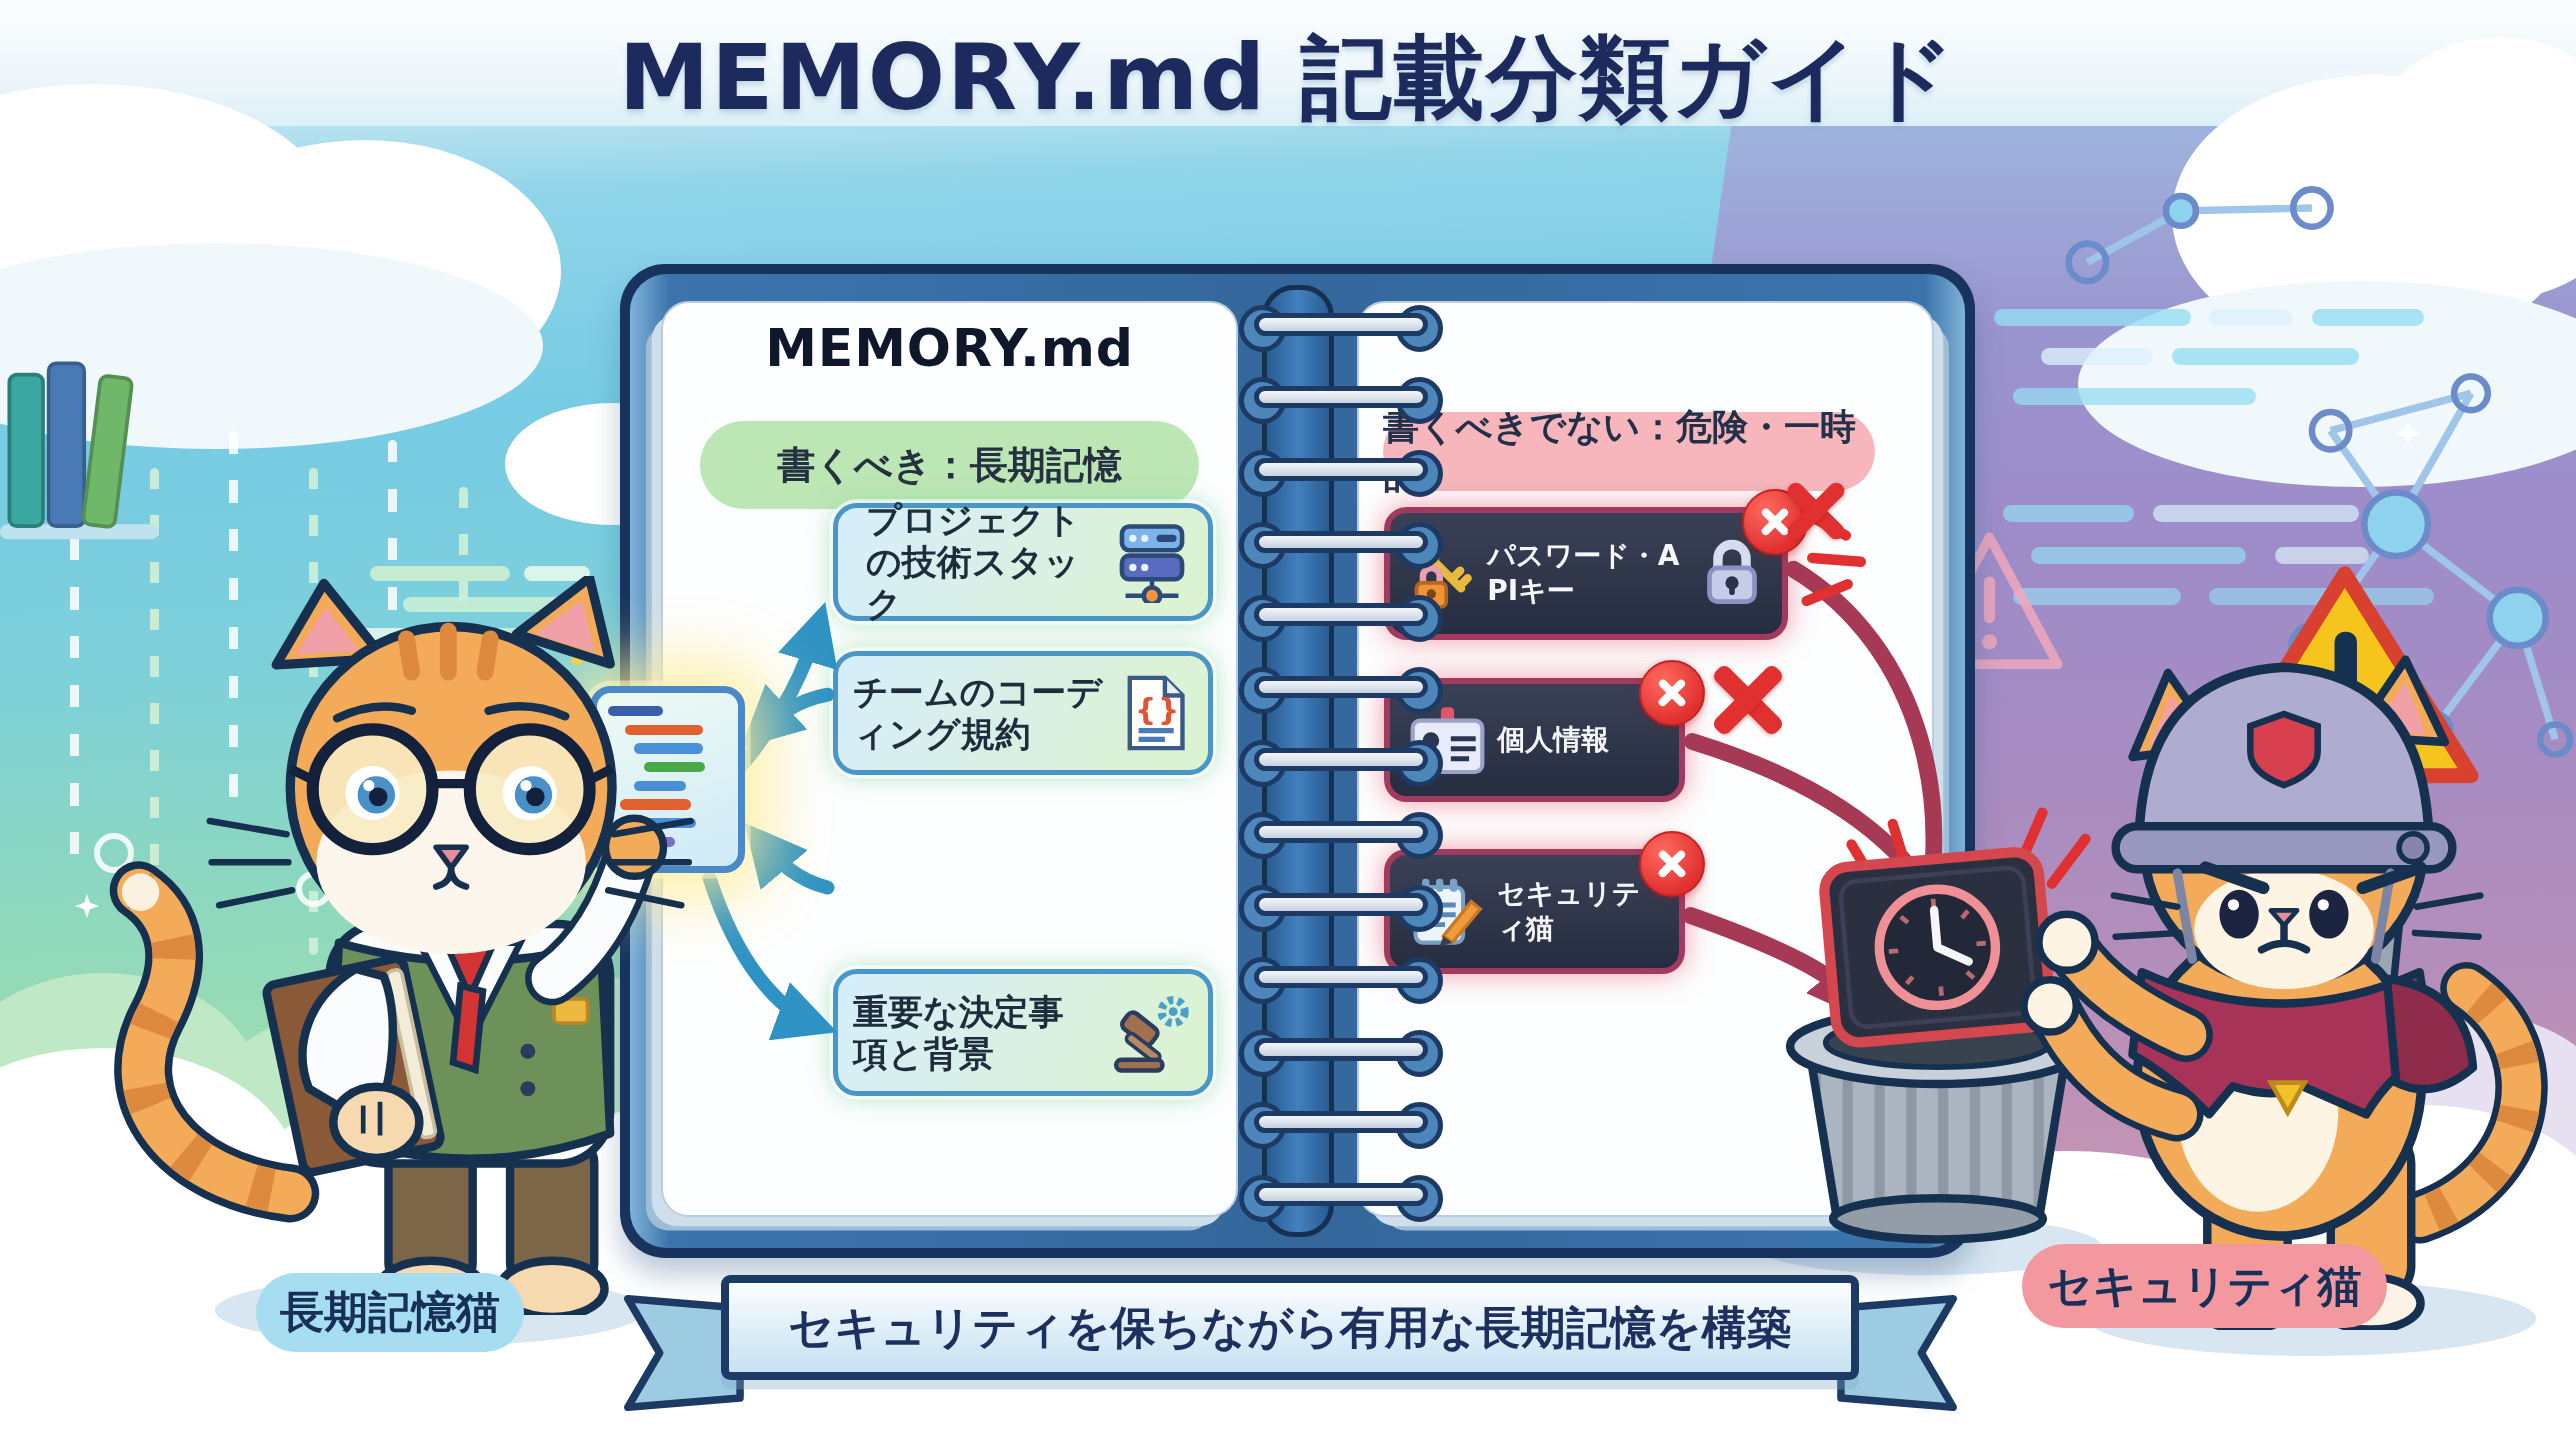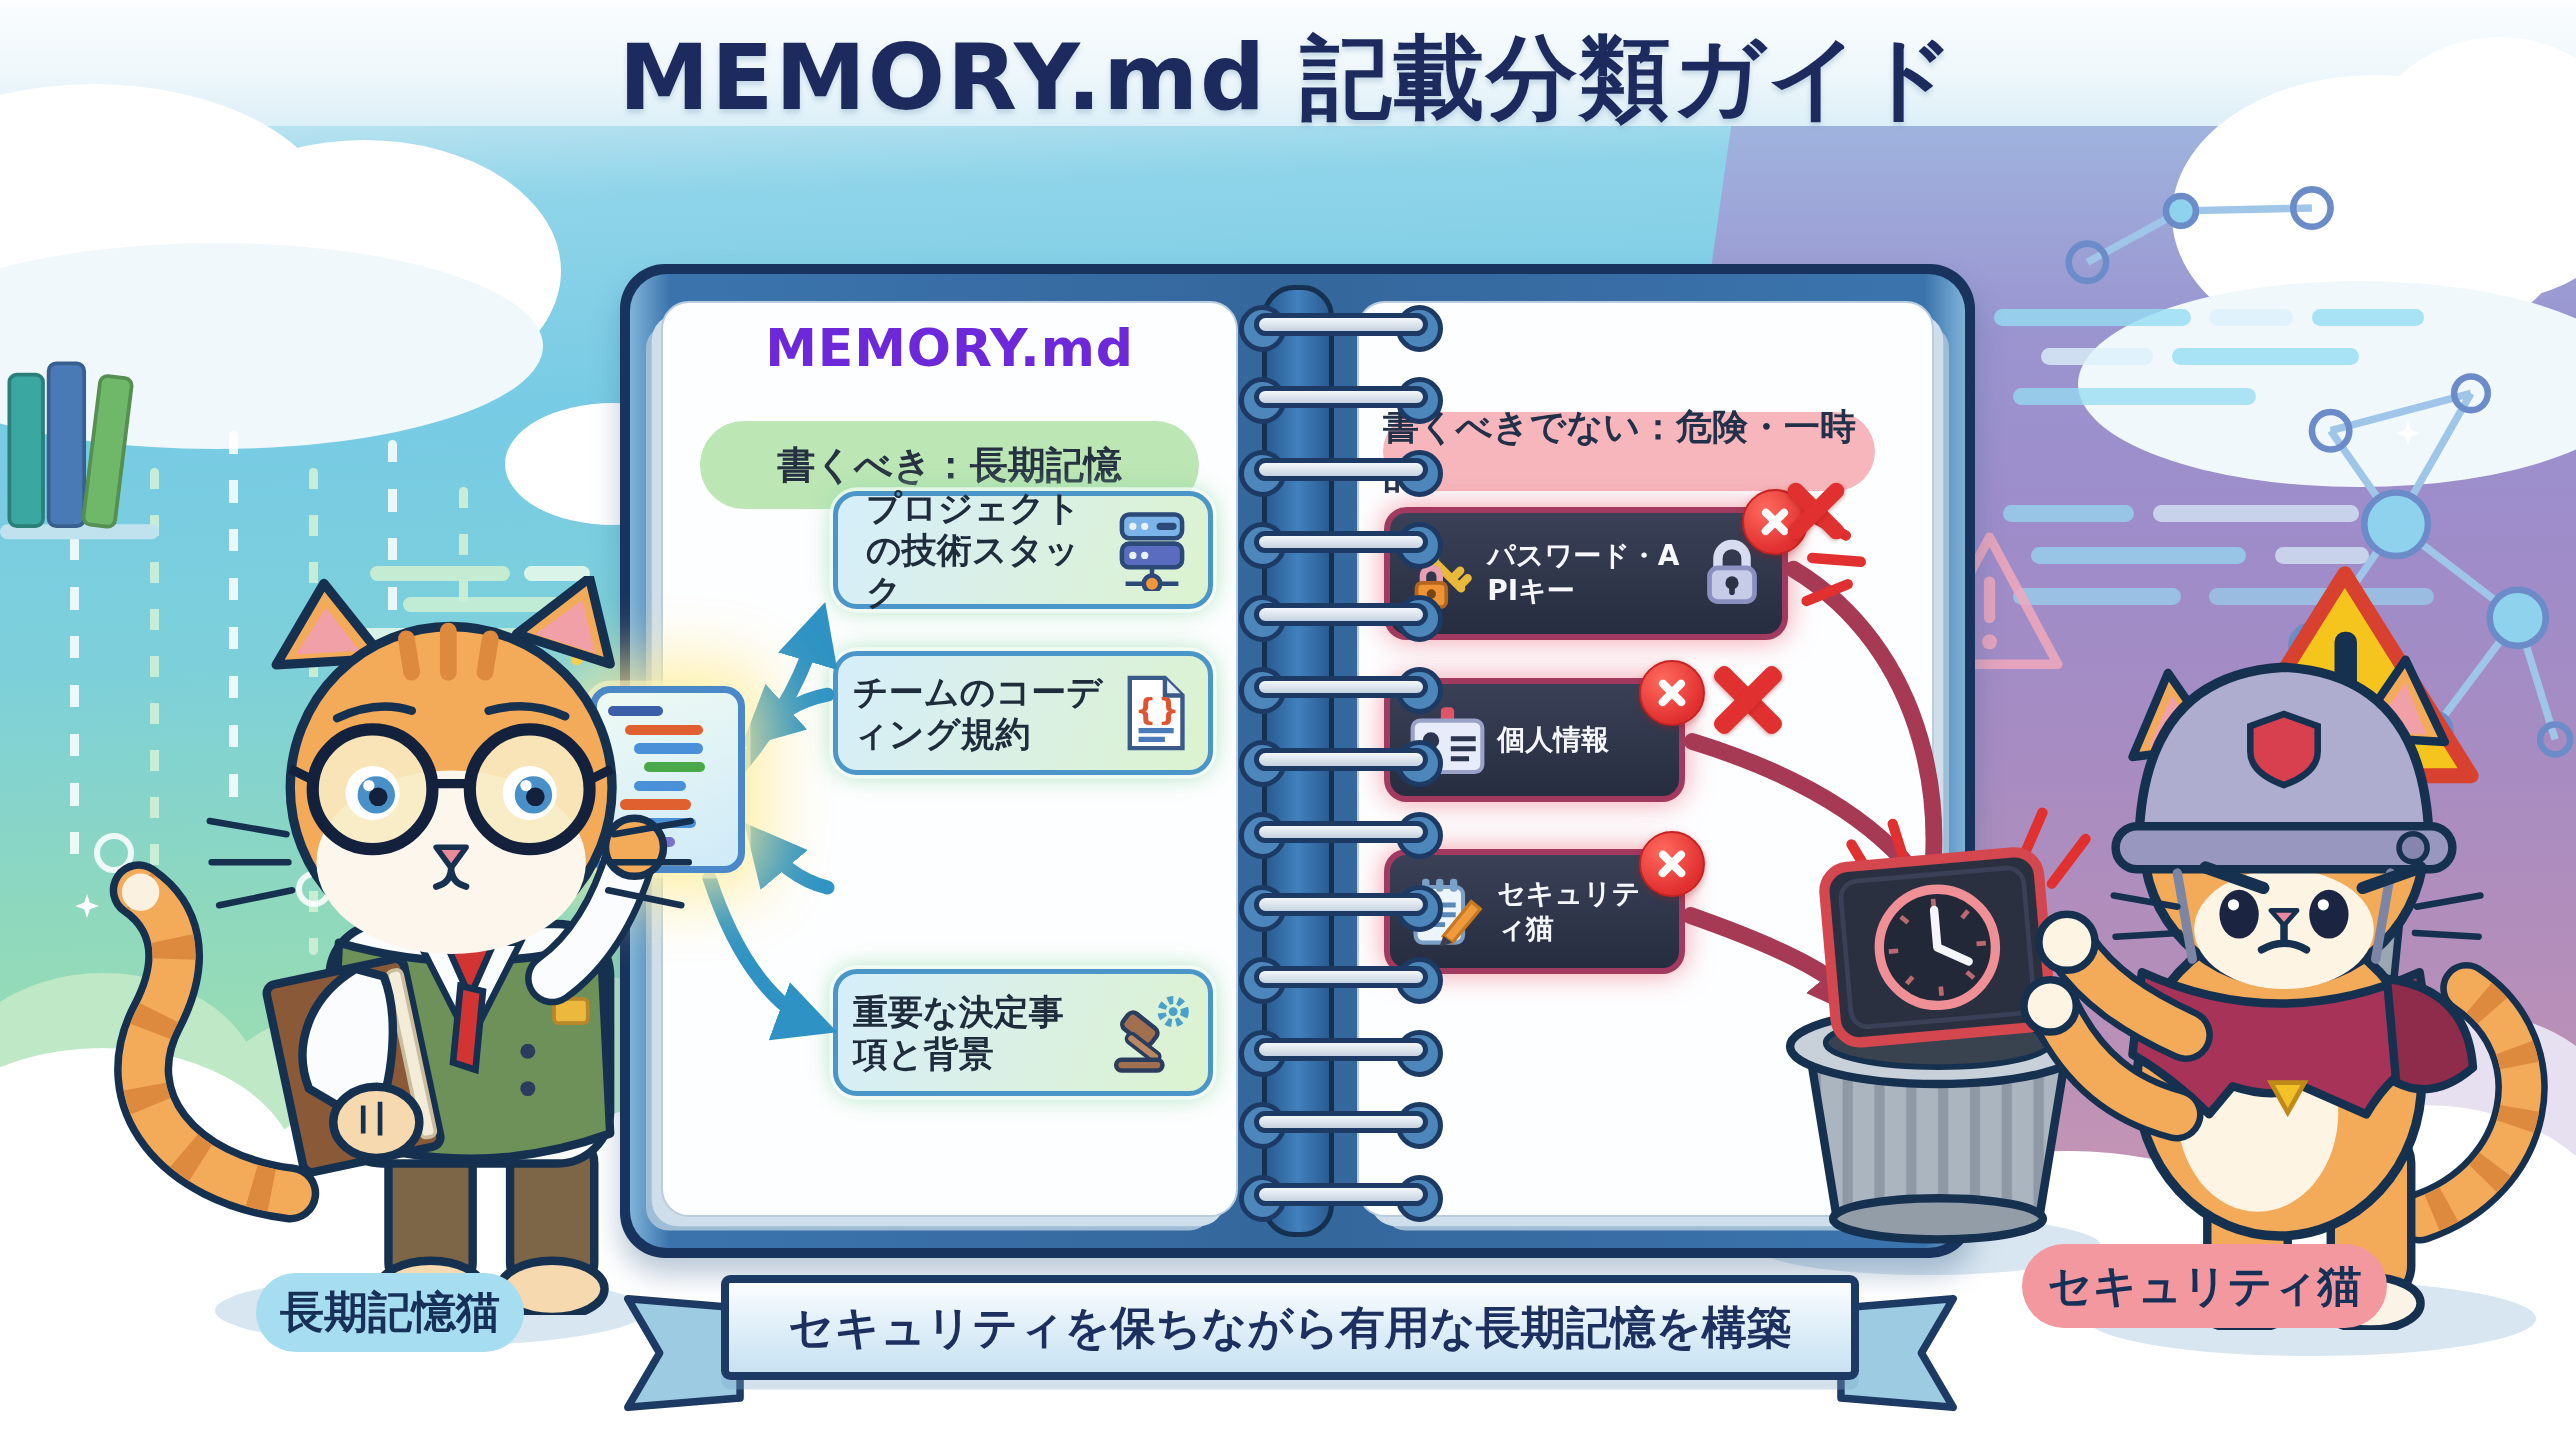--- a/index.html
+++ b/index.html
@@ -52,21 +52,21 @@
   .spine-rings{position:absolute;left:50%;top:49px;bottom:52px;width:0;transform:translateX(-50%);
     display:flex;flex-direction:column;justify-content:space-between;align-items:center;}
   .ring{position:relative;width:174px;height:22.5px;margin-left:-87px;left:87px;flex:none;}
   .ring .rb{position:absolute;inset:0;border:5.6px solid #1c3a63;border-radius:13px;
     background:linear-gradient(180deg,#f4f7fa,#c6d2e0);}
   .ring .re{position:absolute;top:-8.4px;width:37px;height:37px;border:5.6px solid #1c3a63;
     border-radius:50%;background:#4d86bb;z-index:-1;}
   .ring .re.l{left:-15px;} .ring .re.r{right:-15px;}
 
   .page-title{position:absolute;top:15px;left:0;right:0;text-align:center;
-    font-size:52px;font-weight:800;color:#6d28d9;letter-spacing:0.9px;}
+    font-size:52px;font-weight:800;color:#0f172a;letter-spacing:0.9px;}
   .pill{position:absolute;display:flex;align-items:center;justify-content:center;
     font-weight:800;color:#253041;border-radius:47px;}
   .pill.green{left:37px;right:37px;top:118px;height:88px;background:#bce6b4;font-size:38px;
     box-shadow:0 0 0 3.7px rgba(255,255,255,.5);}
   .pill.pink{left:24px;width:492px;top:109px;height:79px;background:#f6b6bb;font-size:36px;color:#23304a;}
 
   .keep-box{position:absolute;left:170px;width:380px;display:flex;align-items:center;
     gap:9.4px;padding:0 15px;box-sizing:border-box;
     background:linear-gradient(115deg,#d6eefb 0%,#daf0e2 55%,#dcf3cf 100%);
     border:5.6px solid #4a96c8;border-radius:24px;
@@ -220,21 +220,21 @@
   <div class="title">MEMORY.md 記載分類ガイド</div>
 
   <div class="notebook">
     <div class="nb-outer"></div>
     <div class="nb-cover"></div>
 
     <div class="page left">
       <div class="page-title">MEMORY.md</div>
       <div class="pill green">書くべき：長期記憶</div>
 
-      <div class="keep-box" style="top:188px;height:118px;padding-left:28px;">
+      <div class="keep-box" style="top:200px;height:118px;padding-left:28px;">
         <div class="txt">プロジェクトの技術スタック</div>
         <svg width="82" height="82" viewBox="0 0 90 90">
           <rect x="12" y="6" width="66" height="26" rx="8" fill="#7cb3e8" stroke="#2c4a78" stroke-width="5"></rect>
           <circle cx="24" cy="19" r="4" fill="#e8f2fa"></circle>
             <circle cx="37" cy="19" r="4" fill="#e8f2fa"></circle>
           <rect x="50" y="15" width="22" height="8" rx="4" fill="#2c4a78"></rect>
           <rect x="12" y="38" width="66" height="26" rx="8" fill="#5a6cc0" stroke="#2c4a78" stroke-width="5"></rect>
           <circle cx="24" cy="51" r="4" fill="#e8f2fa"></circle>
             <circle cx="37" cy="51" r="4" fill="#e8f2fa"></circle>
           <path d="M45 64 V76" stroke="#2c4a78" stroke-width="5"></path>

